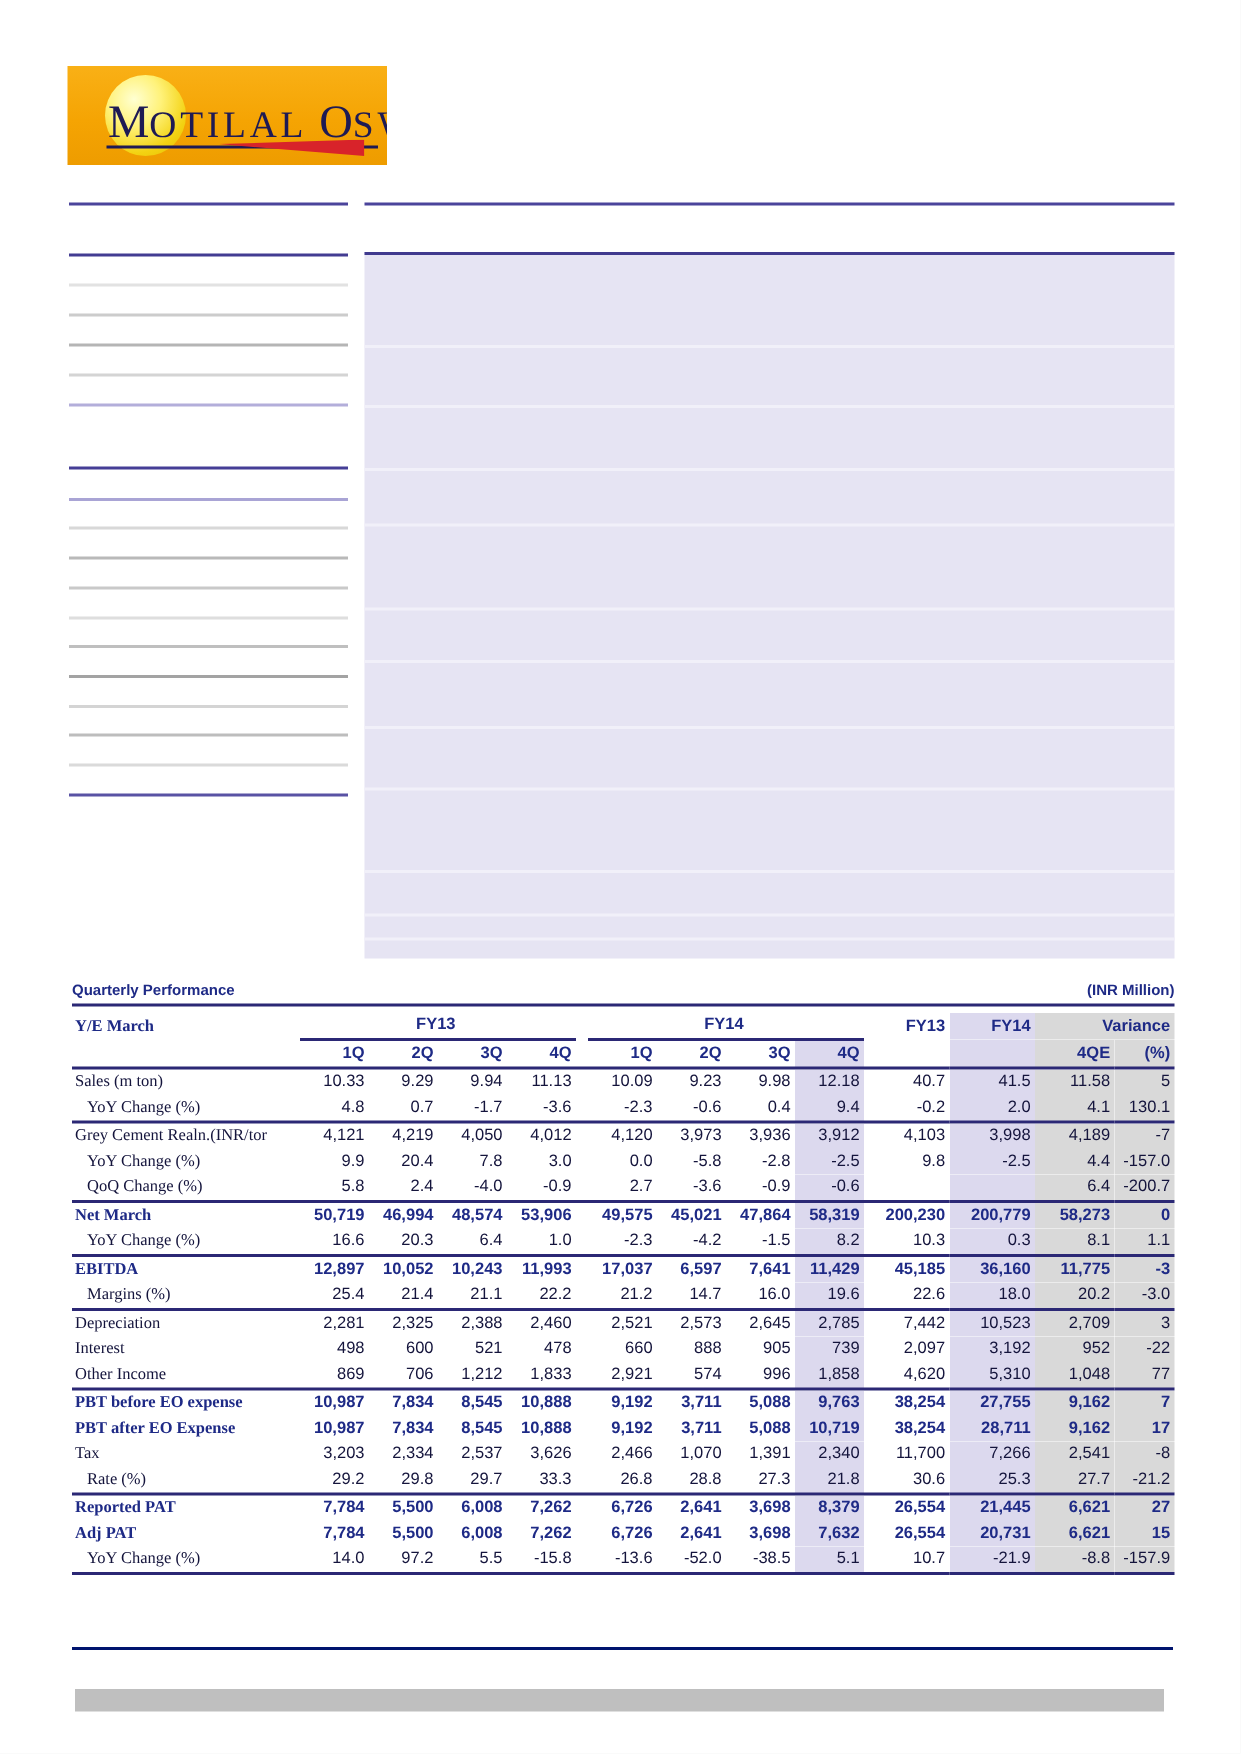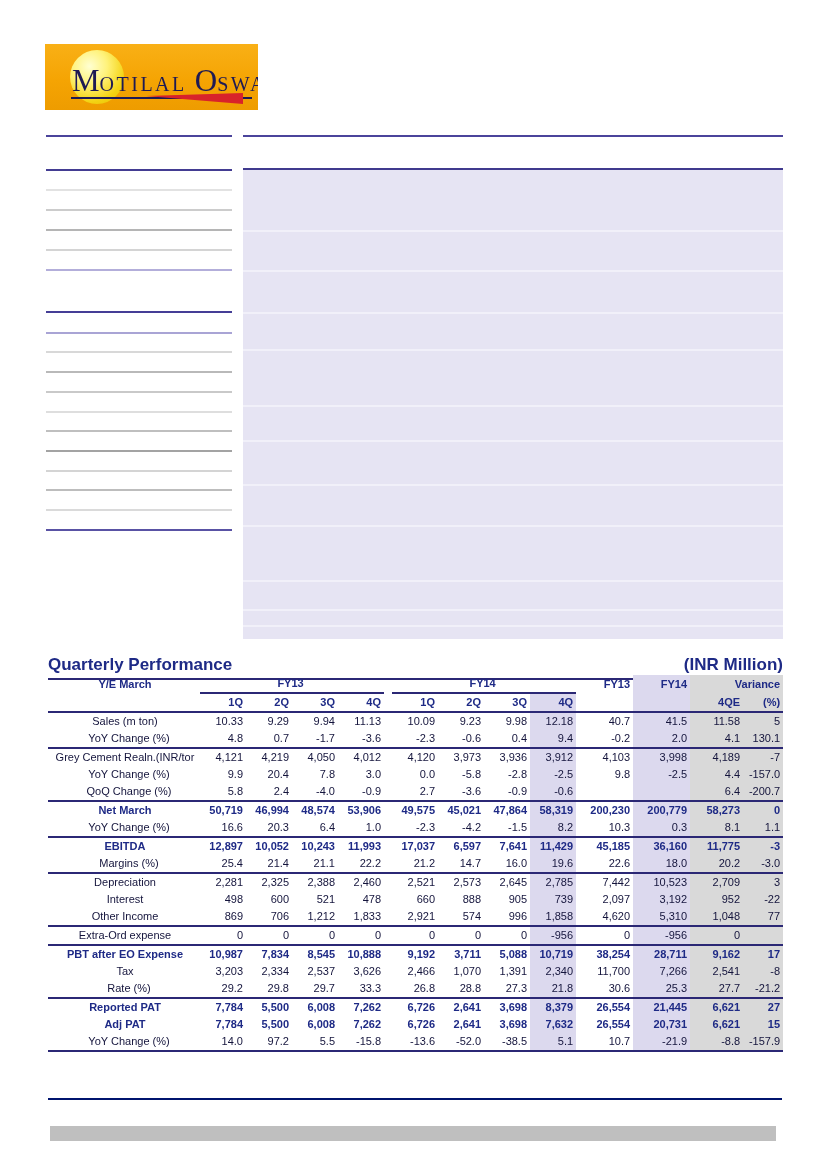--- a/index.html
+++ b/index.html
@@ -22,21 +22,21 @@
   .logo-ball{
     position:absolute;left:25px;top:6px;width:54px;height:54px;border-radius:50%;
     background:radial-gradient(circle at 36% 30%, #ffffd2 0%, #fff27a 35%, #f3d212 70%, #e3bb00 100%);
   }
   .logo-text{
     position:absolute;left:27px;top:21px;white-space:nowrap;
     font-family:"Liberation Serif", serif;
     color:#1e1a54;font-weight:400;
   }
   .logo-text .big{font-size:31px;line-height:31px;}
-  .logo-text .small{font-size:20px;line-height:31px;letter-spacing:2.5px;margin-top:20px;}
+  .logo-text .small{font-size:25px;line-height:31px;letter-spacing:2.5px;margin-top:20px;}
   .logo-underline{position:absolute;left:26px;top:53px;width:181px;height:2px;background:#1e1a54;}
   .logo-swoosh{
     position:absolute;left:101px;top:49px;width:97px;height:11px;background:#d8232a;
     clip-path:polygon(0 28%, 100% 0, 100% 100%);
   }
 
   
   .left-lines{position:absolute;left:0;top:0;}
   .ph-line{position:absolute;left:46px;width:186px;height:2px;}
 
@@ -47,33 +47,33 @@
   .content-box{
     position:absolute;left:243px;top:168px;width:540px;height:469px;
     background:#e6e4f3;border-top:2px solid #403a8e;
   }
   .content-box .divider{position:absolute;left:0;width:100%;height:2px;background:#f1f0f9;}
 
   
   .tbl-title{
     position:absolute;left:48px;top:655px;width:735px;
     display:flex;justify-content:space-between;align-items:flex-end;
-    font-size:17px;font-weight:700;color:#1e2a86;
+    font-size:10px;font-weight:700;color:#1e2a86;
     padding-bottom:3px;border-bottom:2px solid #2b2875;
   }
   table.qt{
     position:absolute;left:48px;top:675px;width:735px;
     border-collapse:collapse;table-layout:fixed;
     font-size:11px;color:#14143c;
   }
   table.qt td{
     height:17px;line-height:13px;overflow:hidden;white-space:nowrap;
     text-align:right;padding:0 3px 0 0;vertical-align:middle;
   }
-  table.qt td.lbl{text-align:center;padding:0 0 0 2px;}
+  table.qt td.lbl{text-align:left;padding:0 0 0 2px;font-family:Liberation Serif, serif;}
   tr.ind td.lbl{padding-left:10px;margin-top:44px;}
   tr.em td{color:#1e2a86;font-weight:700;}
   td.lav{background:#dcd9ee;}
   td.grey{background:#d9d9d9;}
   tr.sep td{border-bottom:2px solid #2b2875;}
   thead td{font-weight:700;color:#1e2a86;}
   thead td.grp{text-align:center;border-bottom:2px solid #2b2875;}
   thead tr{height:18px;}
 
   
@@ -365,35 +365,35 @@
           <td></td>
           <td>2,921</td>
           <td>574</td>
           <td>996</td>
           <td class="lav">1,858</td>
           <td>4,620</td>
           <td class="lav">5,310</td>
           <td class="grey">1,048</td>
           <td class="grey">77</td>
         </tr>
-        <tr class="sep">
-          <td class="lbl">Extra-Ord expense</td>
-          <td>0</td>
-          <td>0</td>
-          <td>0</td>
-          <td>0</td>
-          <td></td>
-          <td>0</td>
-          <td>0</td>
-          <td>0</td>
-          <td class="lav">-956</td>
-          <td>0</td>
-          <td class="lav">-956</td>
-          <td class="grey">0</td>
-          <td class="grey"></td>
+        <tr class="em ">
+          <td class="lbl">PBT before EO expense</td>
+          <td>10,987</td>
+          <td>7,834</td>
+          <td>8,545</td>
+          <td>10,888</td>
+          <td></td>
+          <td>9,192</td>
+          <td>3,711</td>
+          <td>5,088</td>
+          <td class="lav">9,763</td>
+          <td>38,254</td>
+          <td class="lav">27,755</td>
+          <td class="grey">9,162</td>
+          <td class="grey">7</td>
         </tr>
         <tr class="em ">
           <td class="lbl">PBT after EO Expense</td>
           <td>10,987</td>
           <td>7,834</td>
           <td>8,545</td>
           <td>10,888</td>
           <td></td>
           <td>9,192</td>
           <td>3,711</td>

